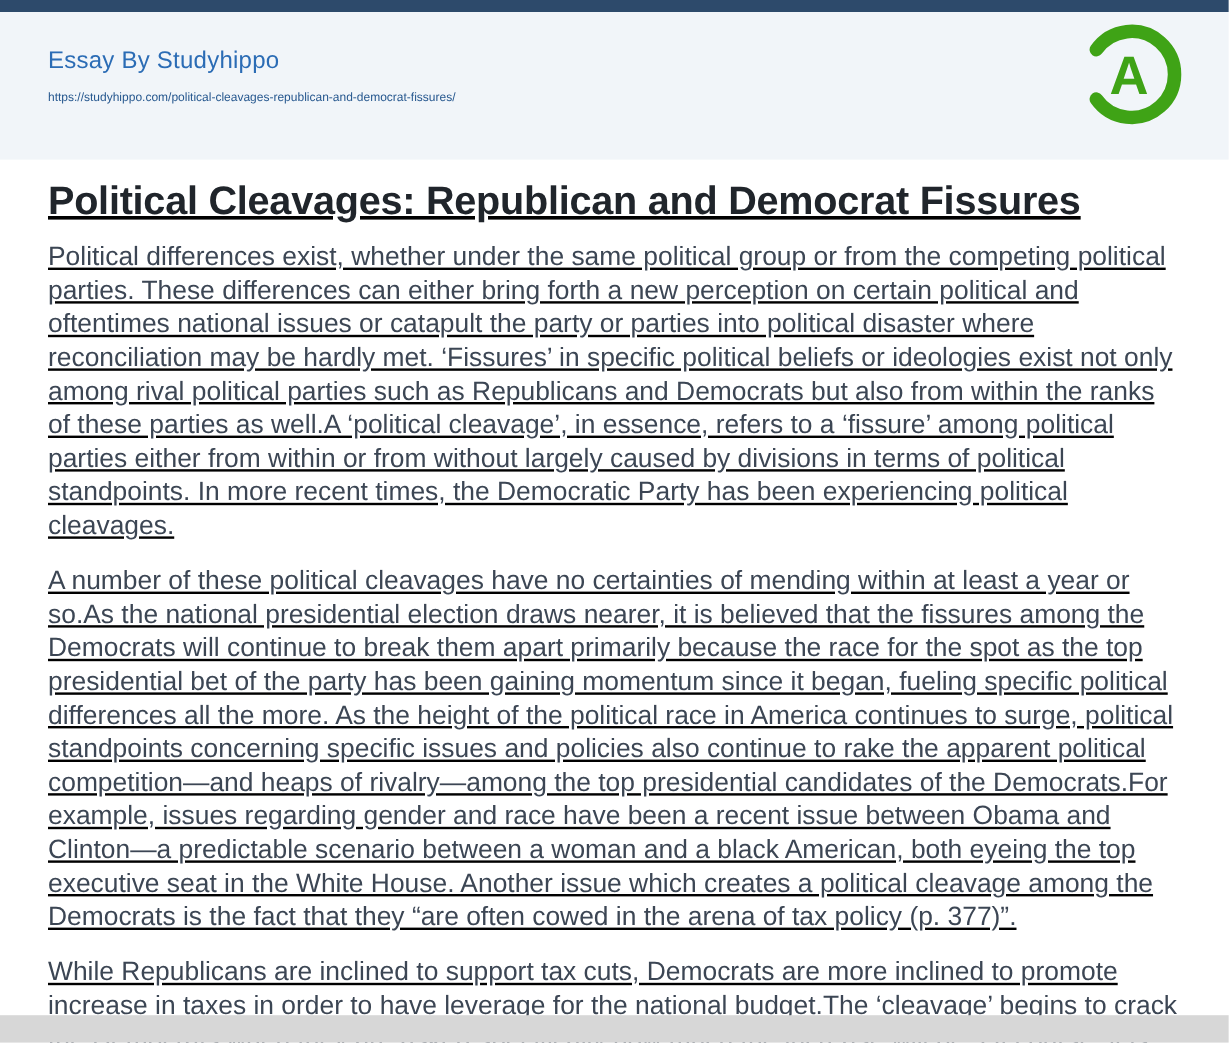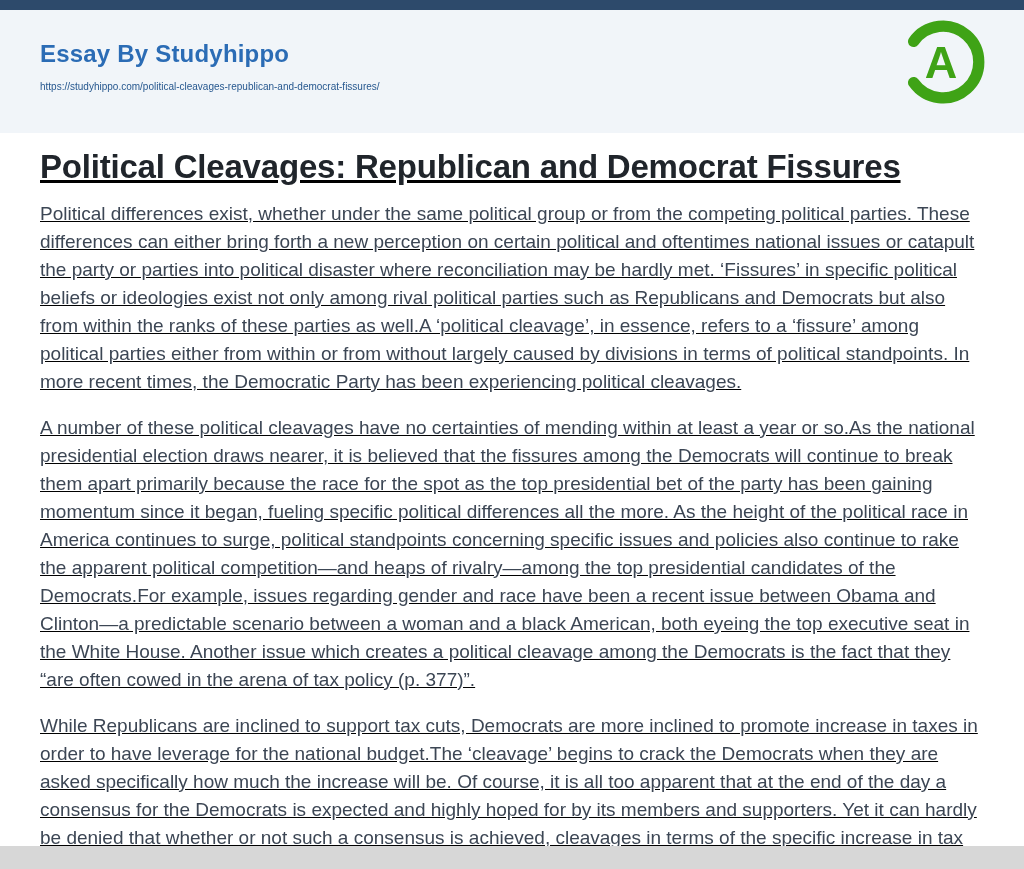--- a/index.html
+++ b/index.html
@@ -26,22 +26,22 @@
     background: var(--header-bg, #f1f5f9);
     box-sizing: border-box;
   }
   .header-text {
     position: absolute;
     left: 40px;
     top: 30px;
   }
   .byline {
     margin: 0;
-    font-size: 24px;
-    font-weight: bold;
+    font-size: 20px;
+    font-weight: normal;
     color: var(--byline, #2b6cb5);
     letter-spacing: 0.2px;
   }
   .url {
     display: inline-block;
     margin-top: 13px;
     font-size: 10px;
     color: var(--url, #27588f);
     text-decoration: none;
   }
@@ -67,21 +67,21 @@
     max-width: 950px;
     font-size: 33px;
     line-height: 37px;
     font-weight: bold;
     letter-spacing: -0.2px;
     color: var(--title, #20252b);
   }
   .article-body p {
     margin: 0 0 18px 0;
     max-width: 946px;
-    font-size: 19px;
+    font-size: 22px;
     line-height: 28px;
     color: var(--body-text, #3c4654);
   }
   .footer-bar {
     position: absolute;
     bottom: 0; left: 0;
     width: 100%;
     height: 23px;
     background: var(--footer-bar, #d7d7d7);
   }

